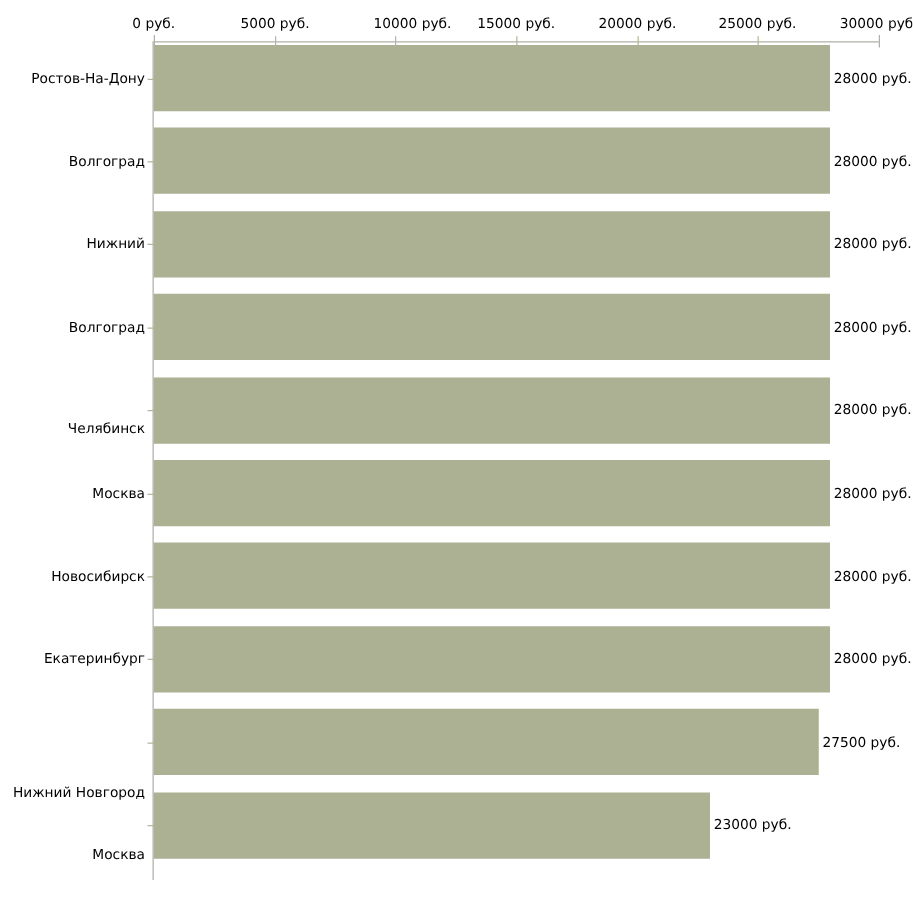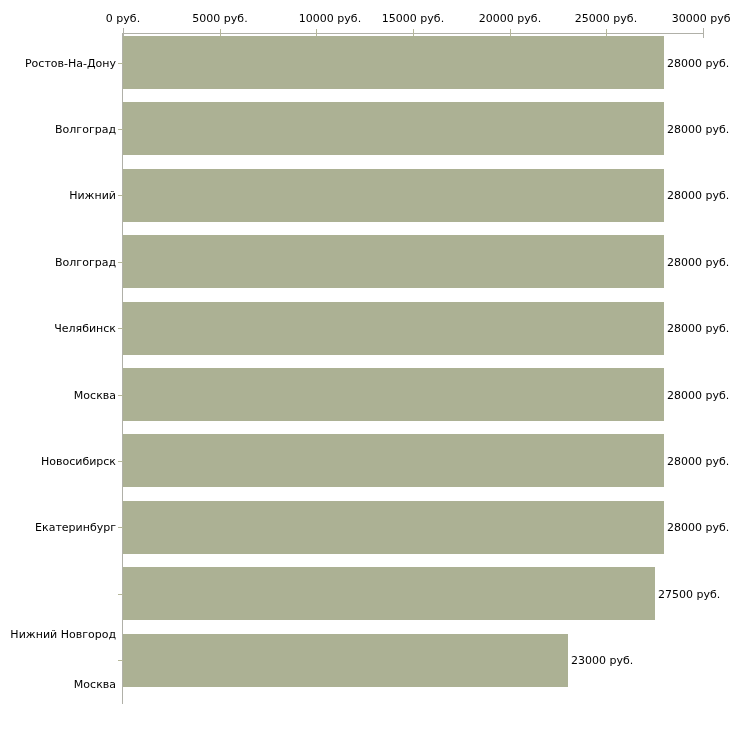--- a/index.html
+++ b/index.html
@@ -122,21 +122,21 @@
   <div id="cat-layer">
       <div class="y-tick" style="top: 63px;"></div>
       <div class="cat-label" style="top: 63px;">Ростов-На-Дону</div>
       <div class="y-tick" style="top: 129px;"></div>
       <div class="cat-label" style="top: 129px;">Волгоград</div>
       <div class="y-tick" style="top: 195px;"></div>
       <div class="cat-label" style="top: 195px;">Нижний</div>
       <div class="y-tick" style="top: 262px;"></div>
       <div class="cat-label" style="top: 262px;">Волгоград</div>
       <div class="y-tick" style="top: 328px;"></div>
-      <div class="cat-label" style="top: 328px;">Челябинск</div>
+      <div class="cat-label" style="top: 343px;">Челябинск</div>
       <div class="y-tick" style="top: 395px;"></div>
       <div class="cat-label" style="top: 395px;">Москва</div>
       <div class="y-tick" style="top: 461px;"></div>
       <div class="cat-label" style="top: 461px;">Новосибирск</div>
       <div class="y-tick" style="top: 527px;"></div>
       <div class="cat-label" style="top: 527px;">Екатеринбург</div>
       <div class="y-tick" style="top: 594px;"></div>
       <div class="cat-label" style="top: 594px; margin-top: 40px;">Нижний Новгород</div>
       <div class="y-tick" style="top: 660px;"></div>
       <div class="cat-label" style="top: 660px; margin-top: 24px;">Москва</div>

